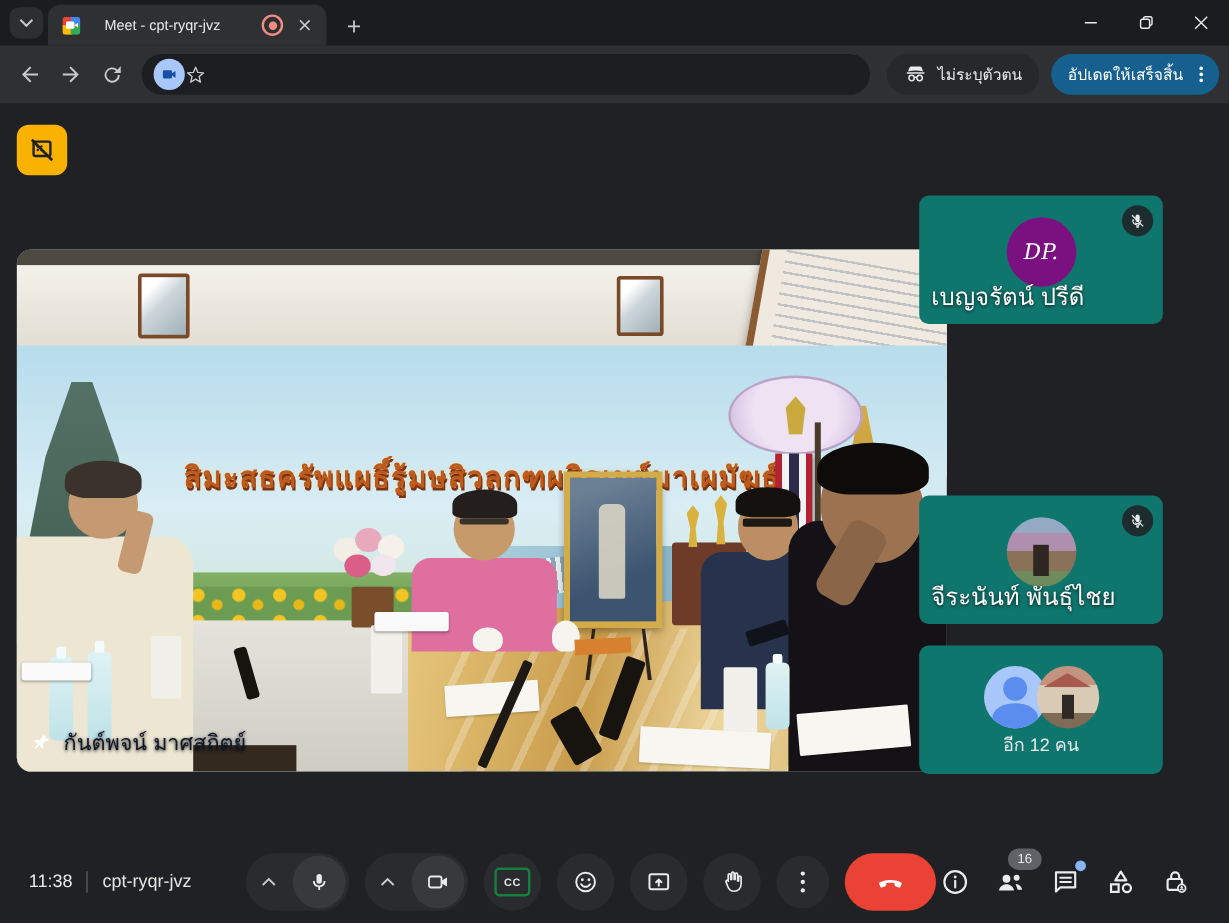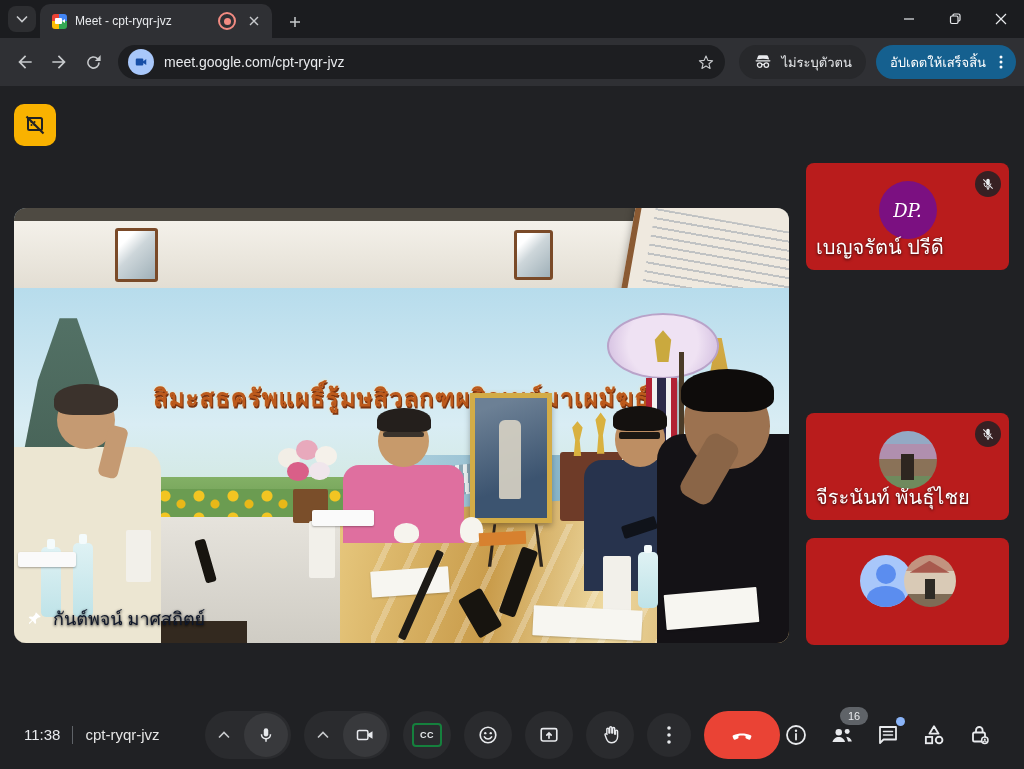--- a/index.html
+++ b/index.html
@@ -8,21 +8,21 @@
     background:#202124;
     font-family:"Liberation Sans","DejaVu Sans",sans-serif;
     -webkit-font-smoothing:antialiased;
     color:#e8eaed;
   }
   svg{display:block;}
   
   .titlebar{position:absolute;left:0;top:0;width:1024px;height:38px;background:#1b1c1f;}
   .tabsearch{position:absolute;left:8px;top:6px;width:28px;height:26px;border-radius:8px;background:#2d2e31;display:grid;place-items:center;}
   .tab{position:absolute;left:40px;top:4px;width:232px;height:34px;background:#2f3034;border-radius:10px 10px 0 0;display:flex;align-items:center;padding:0 8px 0 12px;box-sizing:border-box;}
-  .tab-title{font-size:12px;color:#e8eaed;flex:1;margin-left:8px;white-space:nowrap;overflow:hidden;}
+  .tab-title{font-size:12px;color:#e8eaed;flex:1;margin-left:20px;white-space:nowrap;overflow:hidden;}
   .favicon{width:15px;height:15px;border-radius:3px;overflow:hidden;position:relative;flex:none;}
   .fv{position:absolute;width:8px;height:8px;}
   .fv.r{left:0;top:0;background:#ea4335;}
   .fv.b{left:7px;top:0;background:#4285f4;}
   .fv.y{left:0;top:7px;background:#fbbc04;}
   .fv.g{left:7px;top:7px;background:#34a853;}
   .fv.cam{left:3px;top:4.5px;width:7px;height:6px;background:#fff;border-radius:1px;z-index:2;}
   .fv.lens{left:9.5px;top:5.5px;width:0;height:0;border-top:2px solid transparent;border-bottom:2px solid transparent;border-right:3.5px solid #fff;z-index:2;background:none;}
   .rec-dot{width:14px;height:14px;border-radius:50%;border:2px solid #f28b82;display:grid;place-items:center;flex:none;}
   .rec-dot i{width:7px;height:7px;border-radius:50%;background:#f28b82;}
@@ -105,21 +105,21 @@
   .nameplate{background:#fafafa;border-radius:2px;box-shadow:0 1px 2px rgba(0,0,0,.3);}
   .cup{background:#f6f4ee;border-radius:50% 50% 40% 40%;}
   .mic-desk{background:#17140f;border-radius:3px;}
   .paper{background:#f7f6f1;border-radius:1px;box-shadow:0 1px 2px rgba(0,0,0,.2);}
   .folder-orange{background:#d7812f;}
   .cable{background:#1d1a16;transform:rotate(24deg);border-radius:2px;}
   .name-overlay{position:absolute;left:12px;bottom:10px;display:flex;align-items:center;gap:10px;z-index:5;}
   .name-overlay span{font-size:18px;color:#0f172a;text-shadow:0 1px 3px rgba(0,0,0,.9);}
 
   
-  .tile{position:absolute;left:806px;width:203px;height:107px;border-radius:8px;background:#b91c1c;overflow:hidden;}
+  .tile{position:absolute;left:766px;width:203px;height:107px;border-radius:8px;background:#0f766e;overflow:hidden;}
   .tile .pname{position:absolute;left:10px;bottom:7px;font-size:20px;color:#fff;text-shadow:0 1px 3px rgba(0,0,0,.8);z-index:4;}
   .micoff{position:absolute;right:8px;top:8px;width:26px;height:26px;border-radius:50%;background:rgba(32,33,36,.85);display:grid;place-items:center;z-index:4;}
   .avatar-dp{position:absolute;left:50%;top:44%;transform:translate(-50%,-50%);width:58px;height:58px;border-radius:50%;background:#7b1081;display:grid;place-items:center;}
   .avatar-dp span{font-family:"DejaVu Serif","Liberation Serif",serif;font-style:italic;font-size:18px;color:#fff;}
   .avatar-photo{position:absolute;left:50%;top:44%;transform:translate(-50%,-50%);width:58px;height:58px;border-radius:50%;overflow:hidden;background:linear-gradient(#93a9c4 0 22%,#b08fae 22% 48%,#8a7258 48% 78%,#6f8a5d 78%);}
   .avatar-photo i{position:absolute;left:38%;top:40%;width:24%;height:45%;background:#2e2620;}
   .overflow-av{position:absolute;left:50%;top:40%;transform:translate(-50%,-50%);width:96px;height:52px;}
   .ov-blue{position:absolute;left:0;top:0;width:52px;height:52px;border-radius:50%;background:#a8c7fa;overflow:hidden;}
   .ov-blue .h{position:absolute;left:16px;top:9px;width:20px;height:20px;border-radius:50%;background:#5b8def;}
   .ov-blue .s{position:absolute;left:7px;top:31px;width:38px;height:24px;border-radius:50% 50% 0 0;background:#5b8def;}
@@ -224,21 +224,20 @@
     <svg width="19" height="19" viewBox="0 0 24 24">
         <path d="M17.6 6.4A8 8 0 1 0 20 12h-2.1a6 6 0 1 1-1.7-4.2L13.6 10H21V2.6l-3.4 3.8z" fill="#c8cacd"></path>
       </svg>
   </div>
   <div class="omnibox">
     <div class="cam-chip">
       <svg width="14" height="14" viewBox="0 0 24 24">
           <path d="M3 8a2 2 0 0 1 2-2h9a2 2 0 0 1 2 2v2.5l5-3.5v10l-5-3.5V16a2 2 0 0 1-2 2H5a2 2 0 0 1-2-2z" fill="#174ea6"></path>
         </svg>
     </div>
-    <div class="url">meet.google.com/cpt-ryqr-jvz</div>
     <div>
       <svg width="18" height="18" viewBox="0 0 24 24">
           <path d="M12 17.3l-5.4 3.3 1.4-6.2-4.8-4.1 6.3-.5L12 4l2.5 5.8 6.3.5-4.8 4.1 1.4 6.2z" fill="none" stroke="#c8cacd" stroke-width="1.5" stroke-linejoin="round"></path>
         </svg>
     </div>
   </div>
   <div class="incog-chip">
     <svg width="20" height="20" viewBox="0 0 24 24">
       <path d="M4.5 9c2.4-.6 4.8-.9 7.5-.9s5.1.3 7.5.9l-1.3-3.7A2 2 0 0 0 16.3 4H7.7a2 2 0 0 0-1.9 1.3L4.5 9z" fill="#e8eaed"></path>
       <rect x="3" y="9.8" width="18" height="1.6" rx=".8" fill="#e8eaed"></rect>
@@ -403,20 +402,21 @@
     <div class="overflow-av">
       <div class="ov-blue">
           <i class="h"></i>
           <i class="s"></i>
         </div>
       <div class="ov-photo">
           <i class="roof"></i>
           <i class="door"></i>
         </div>
     </div>
+    <div class="overflow-label">อีก 12 คน</div>
   </div>
 </div>
 
 <div class="bottombar">
   <div class="bar-left">
     <span class="time">11:38</span>
     <span class="bar-divider"></span>
     <span class="mcode">cpt-ryqr-jvz</span>
   </div>
 

